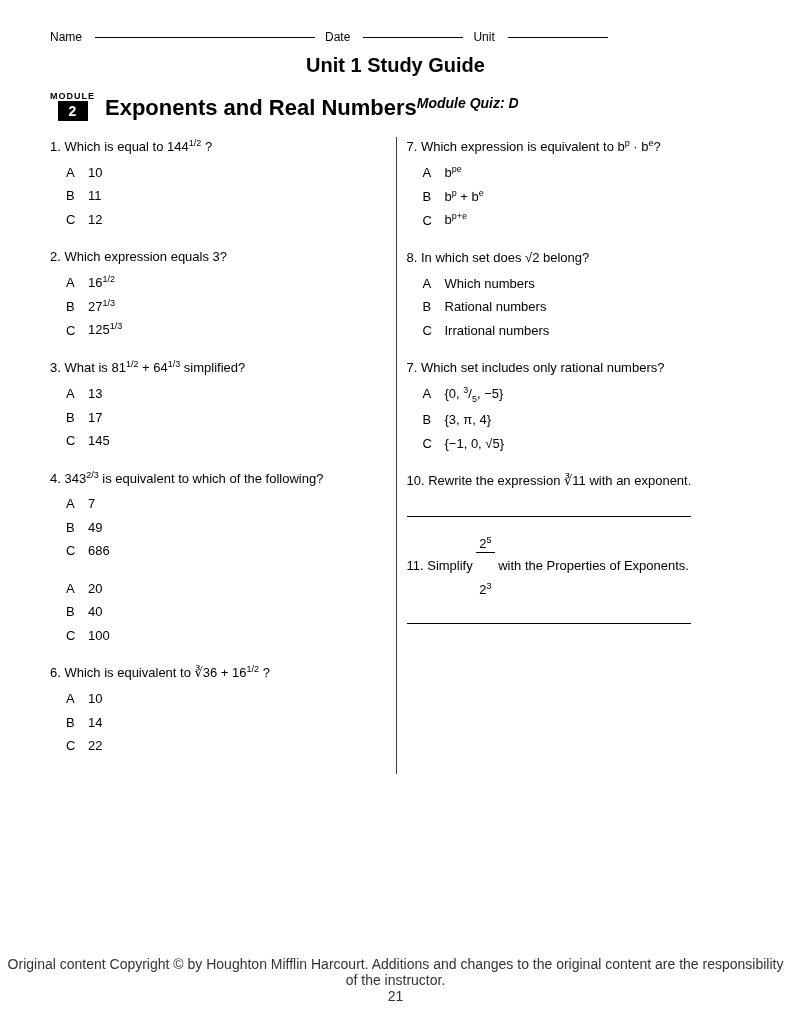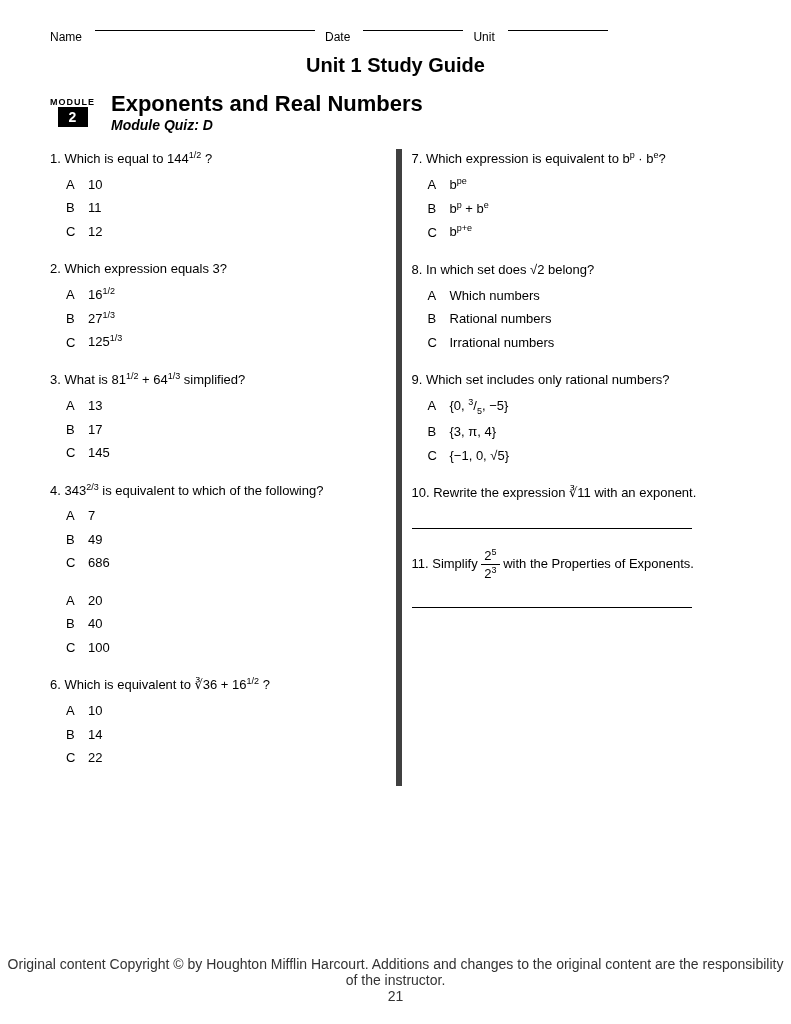--- a/index.html
+++ b/index.html
@@ -13,21 +13,21 @@
       position: relative;
     }
     .page {
       width: 791px;
       min-height: 1024px;
       padding: 30px 50px 60px 50px;
       position: relative;
     }
     .header-line {
       display: flex;
-      align-items: flex-start;
+      align-items: center;
       gap: 10px;
       margin-bottom: 10px;
       font-size: 12px;
     }
     .header-line .field {
       border-bottom: 1px solid #000;
       display: inline-block;
     }
     .name-field { width: 220px; }
     .date-field { width: 100px; }
@@ -36,22 +36,22 @@
 
     .main-title {
       text-align: center;
       font-size: 20px;
       font-weight: bold;
       margin-bottom: 14px;
     }
 
     .module-header {
       display: flex;
-      align-items: center;
-      gap: 16px;
+      align-items: flex-end;
+      gap: 10px;
       margin-bottom: 16px;
     }
     .module-label-block {
       display: flex;
       flex-direction: column;
       align-items: center;
     }
     .module-word {
       font-size: 9px;
       font-weight: bold;
@@ -62,21 +62,21 @@
       background: #000;
       color: #fff;
       font-weight: bold;
       font-size: 14px;
       padding: 2px 8px;
       min-width: 30px;
       text-align: center;
     }
     .module-title-block {
       display: flex;
-      flex-direction: column;
+      flex-direction: row;
     }
     .module-main-title {
       font-size: 22px;
       font-weight: bold;
     }
     .module-subtitle {
       font-size: 14px;
       font-style: italic;
       font-weight: bold;
     }
@@ -85,21 +85,21 @@
       display: flex;
       gap: 0;
     }
     .col-left {
       width: 50%;
       padding-right: 20px;
     }
     .col-right {
       width: 50%;
       padding-left: 10px;
-      border-left: 6px solid #404040;
+      border-left: 1px solid #404040;
     }
 
     .question {
       margin-bottom: 18px;
     }
     .question-text {
       font-size: 13px;
       margin-bottom: 6px;
       line-height: 1.5;
     }
@@ -325,21 +325,21 @@
             </div>
           <div class="option">
               <span class="opt-letter">C</span>
               <span>Irrational numbers</span>
             </div>
         </div>
       </div>
 
       <div class="question">
         <div class="question-text">
-          9. Which set includes only rational numbers?
+          7. Which set includes only rational numbers?
         </div>
         <div class="options">
           <div class="option">
             <span class="opt-letter">A</span>
             <span>{0, <span style="white-space:nowrap"><sup>3</sup>/<sub>5</sub></span>, −5}</span>
           </div>
           <div class="option">
             <span class="opt-letter">B</span>
             <span>{3, π, 4}</span>
           </div>
@@ -353,21 +353,21 @@
       <div class="question">
         <div class="question-text">
           10. Rewrite the expression ∛11 with an exponent.
         </div>
         <div class="answer-line"></div>
       </div>
 
       <div class="question">
         <div class="question-text">
           11. Simplify 
-          <span style="display:inline-flex; flex-direction:column; align-items:center; vertical-align:middle; font-size:13px; line-height:1.2;">
+          <span style="display:inline-flex; flex-direction:column; align-items:center; vertical-align:middle; font-size:13px; line-height:1.2;gap:28px;">
             <span style="border-bottom:1px solid #000; padding:0 3px;">2<sup>5</sup></span>
             <span style="padding:0 3px;">2<sup>3</sup></span>
           </span>
           with the Properties of Exponents.
         </div>
         <div class="answer-line"></div>
       </div>
 
     </div>
   </div>

